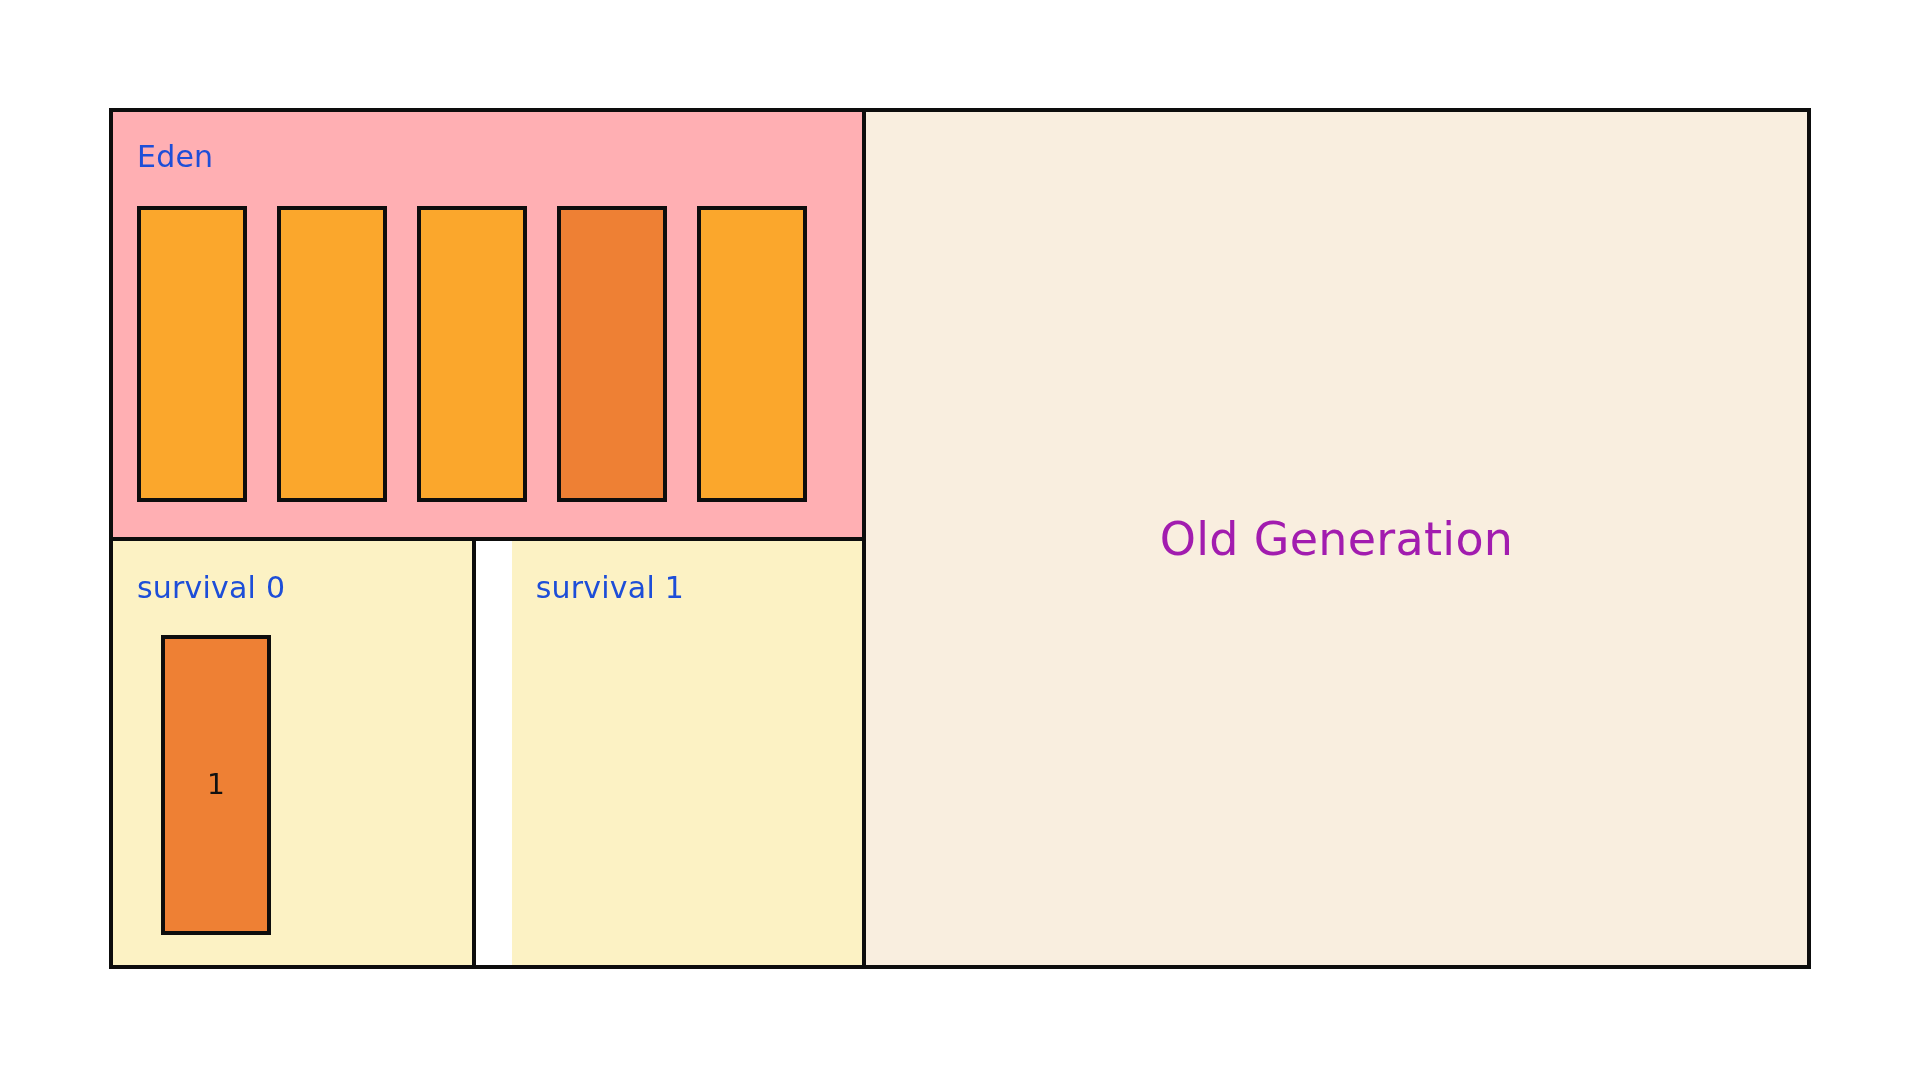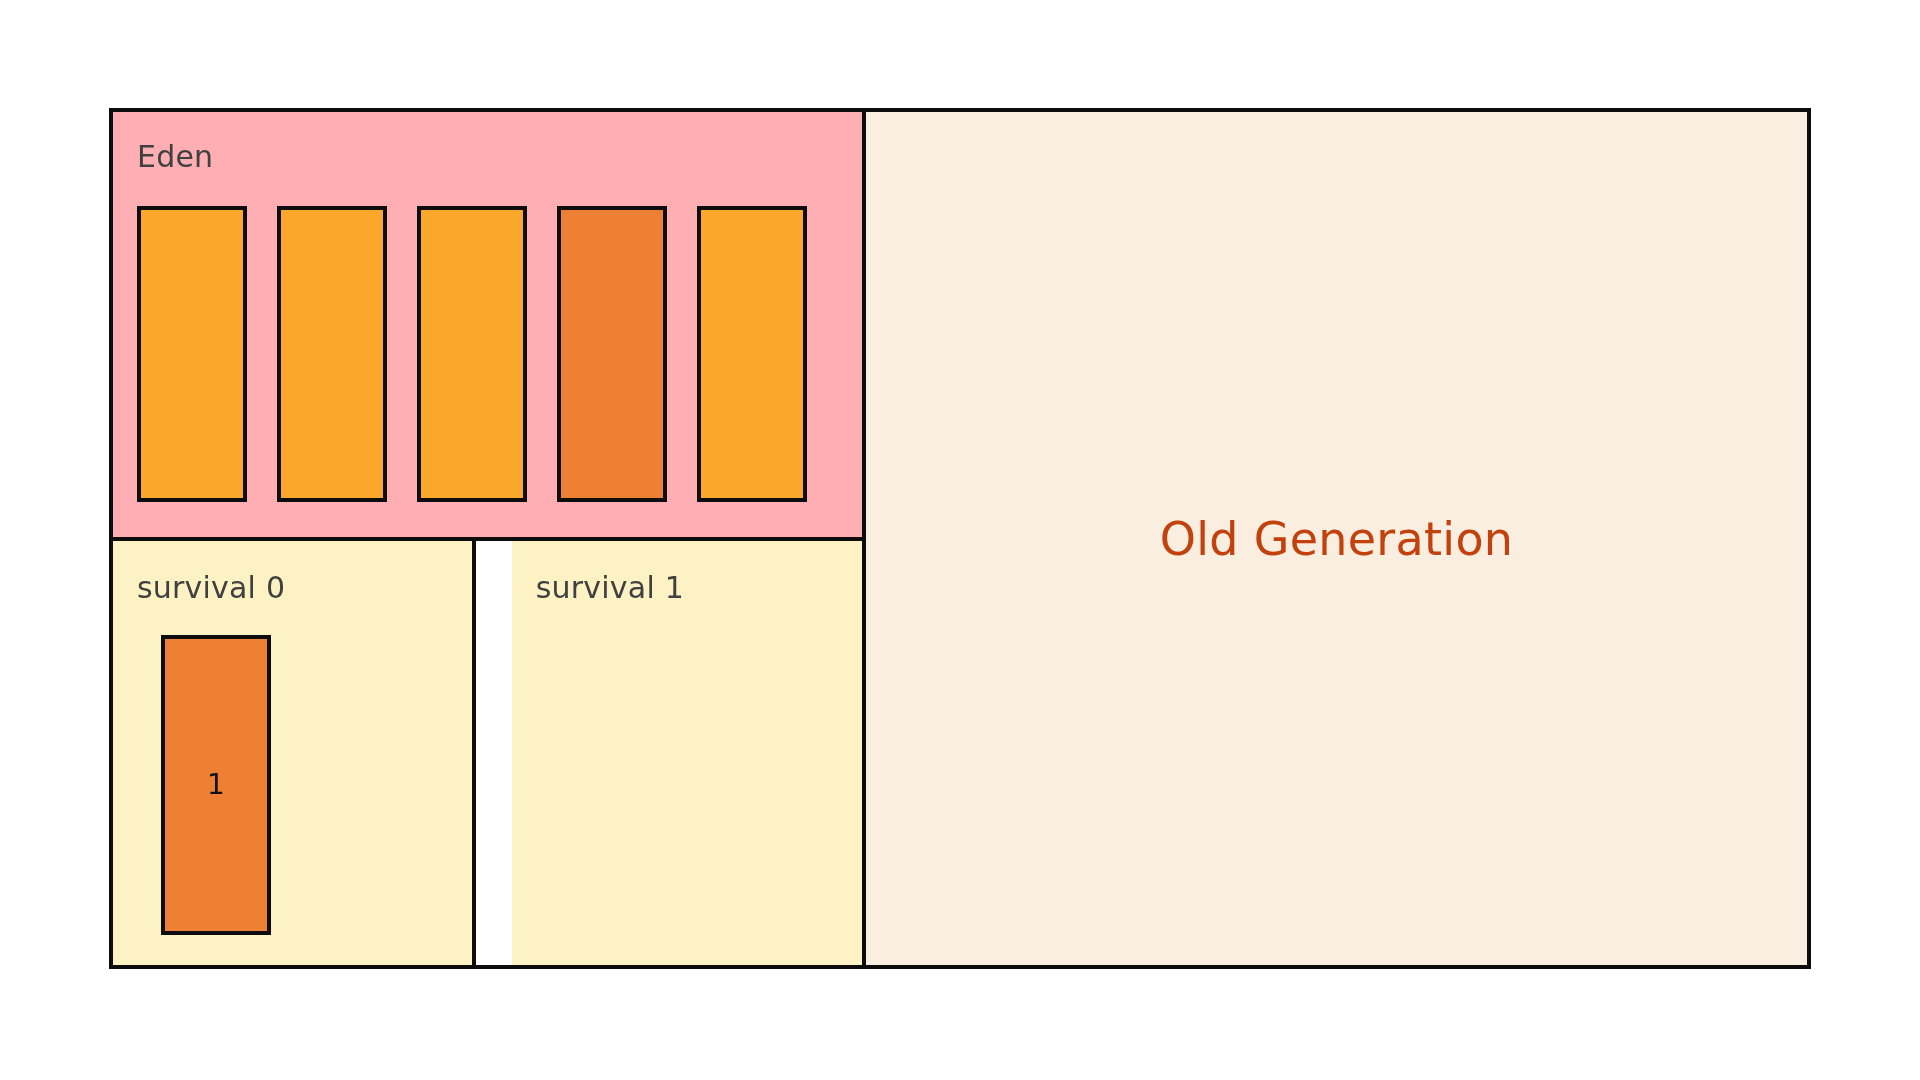--- a/index.html
+++ b/index.html
@@ -49,21 +49,21 @@
     width: 753px;
     height: 429px;
     box-sizing: border-box;
     background: #FFAFB3;
     border-right: 4px solid #0d0d0d;
     border-bottom: 4px solid #0d0d0d;
   }
 
   .region-label {
     position: absolute;
-    color: #404040;
+    color: #1d4ed8;
     font-size: 30px;
     line-height: 1;
     letter-spacing: 0.2px;
     white-space: nowrap;
   }
 
   .eden-label {
     left: 24px;
     top: 30px;
   }
@@ -157,21 +157,21 @@
     height: 853px;
     box-sizing: border-box;
     background: #F9EEDF;
     display: flex;
     align-items: center;
     justify-content: center;
   }
 
   .old-gen-label {
     font-size: 46px;
-    color: #c2410c;
+    color: #a21caf;
     line-height: 1;
     letter-spacing: 0.3px;
     white-space: nowrap;
   }
 </style>
 </head>
 <body>
 
 <div id="stage">
 

